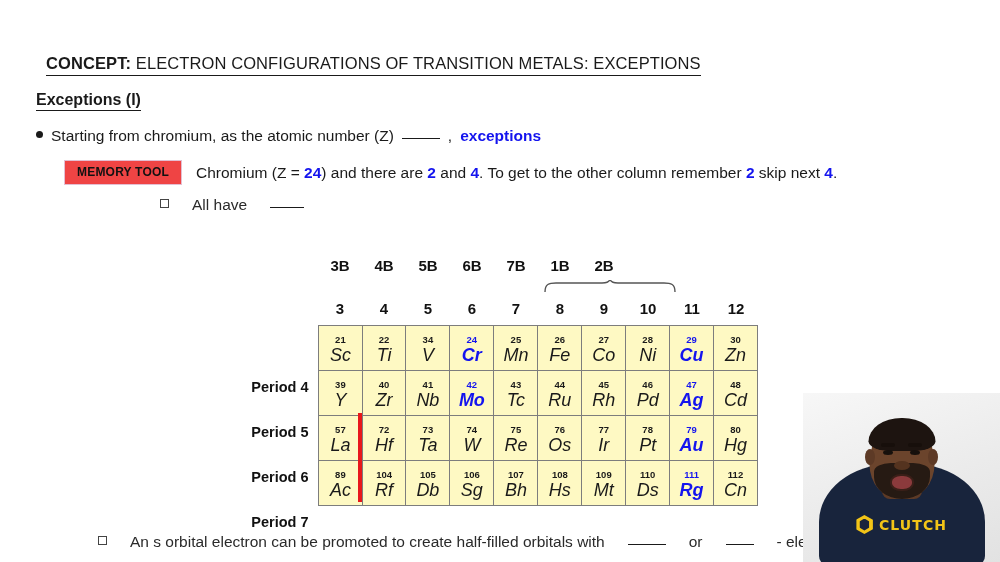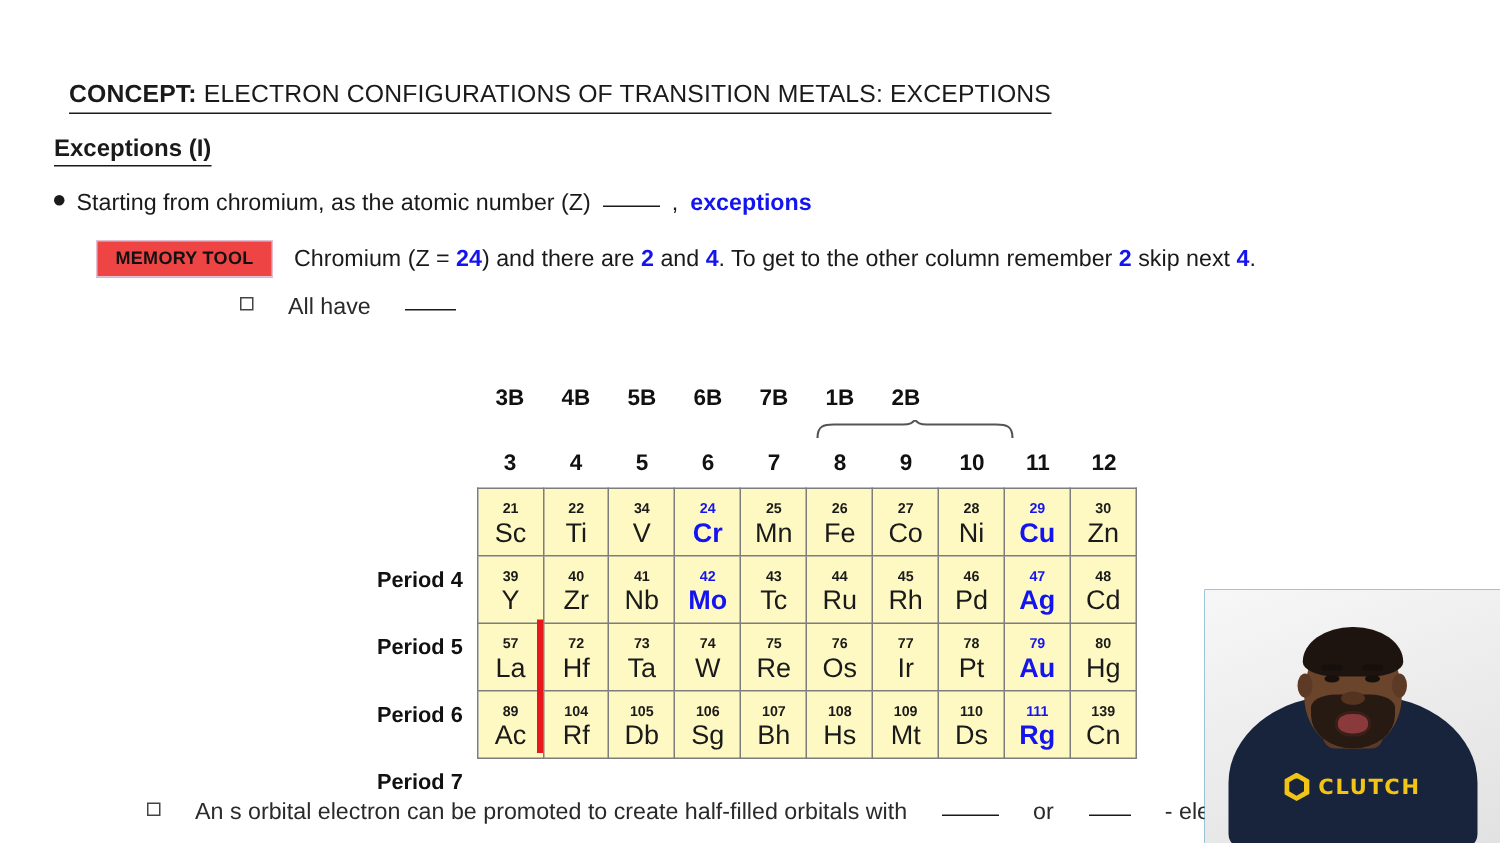--- a/index.html
+++ b/index.html
@@ -166,20 +166,21 @@
     font-size: 9.5px;
     line-height: 11px;
     font-weight: bold;
     color: #1a1a1a;
     margin-top: 3px;
   }
   .cell-sym {
     font-size: 18px;
     line-height: 20px;
     color: #1a1a1a;
+    font-style: italic;
   }
   td.hl .cell-z, td.hl .cell-sym {
     color: #1414ee;
     font-weight: bold;
   }
   td.hl .cell-z { font-weight: bold; }
 
   .period-label {
     position: absolute;
     right: 100%;
@@ -573,21 +574,21 @@
           </td>
           <td>
             <div class="cell-z">110</div>
             <div class="cell-sym">Ds</div>
           </td>
           <td class="hl">
             <div class="cell-z">111</div>
             <div class="cell-sym">Rg</div>
           </td>
           <td>
-            <div class="cell-z">139</div>
+            <div class="cell-z">112</div>
             <div class="cell-sym">Cn</div>
           </td>
         </tr>
       </tbody>
   </table>
 
   <div class="redline"></div>
 </div>
 
 <div class="sub-bullet" id="sub-promote">

